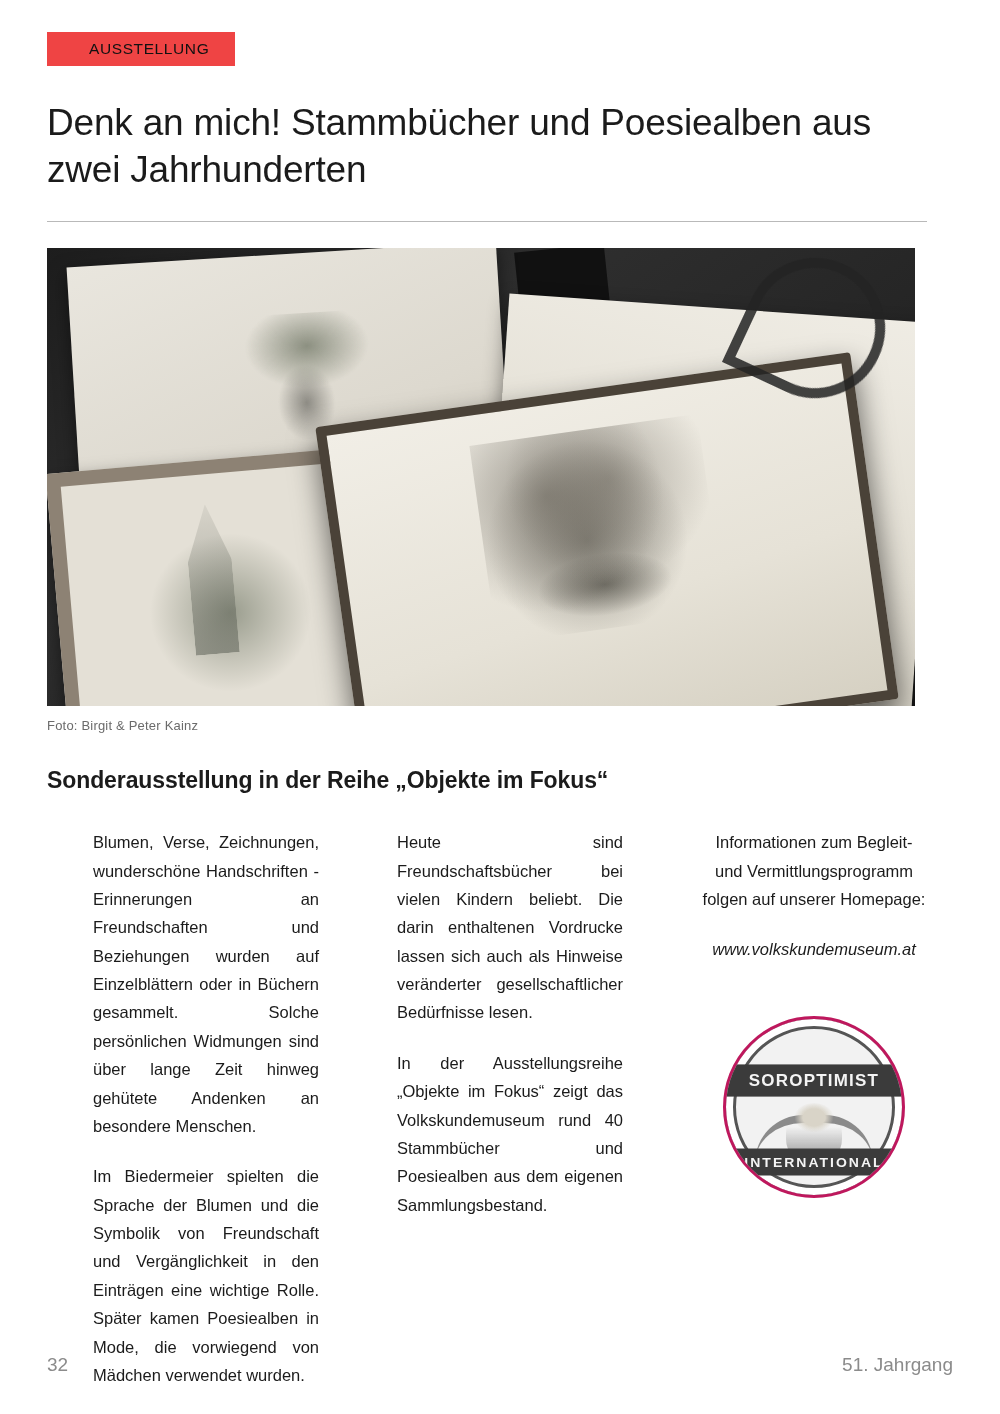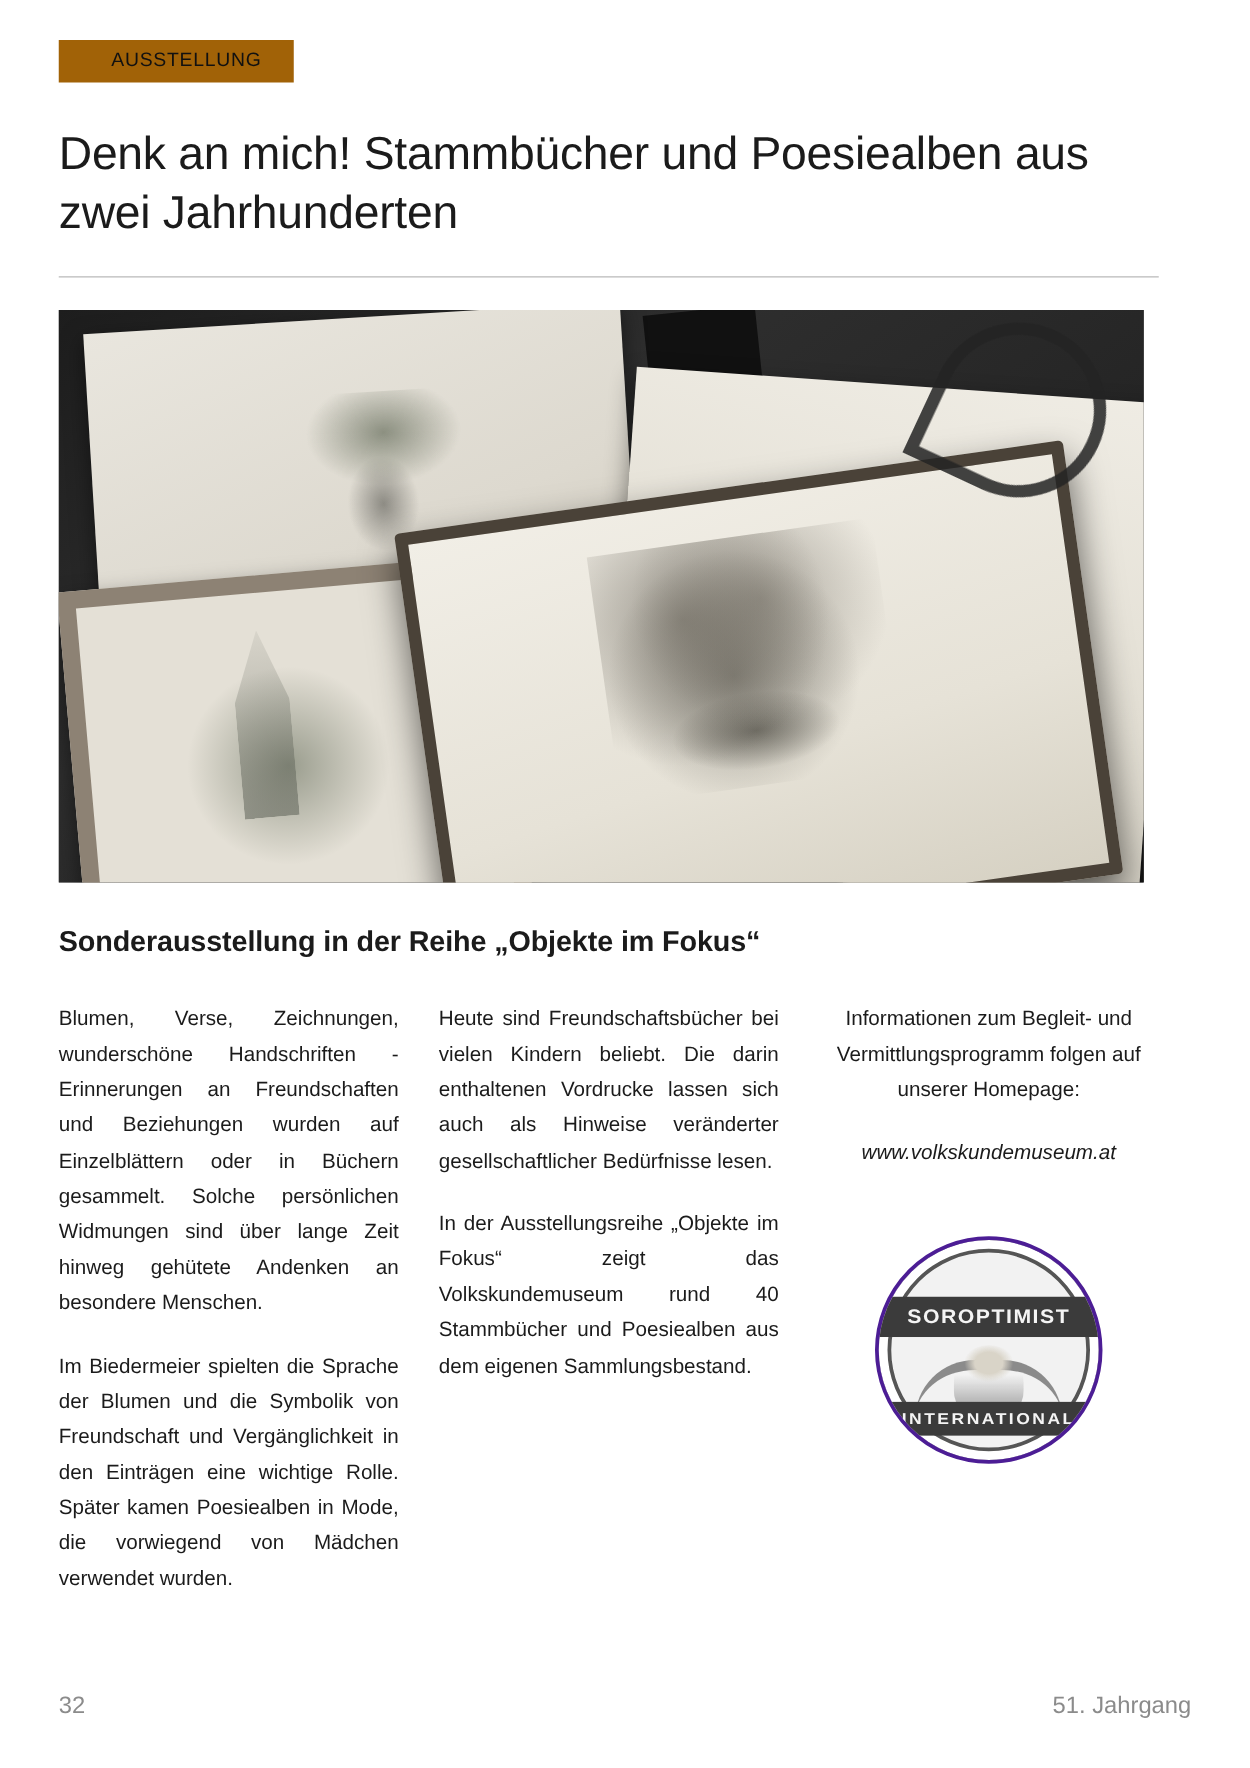--- a/index.html
+++ b/index.html
@@ -31,21 +31,21 @@
   
   .header-row {
     position: relative;
     height: 46px;
     margin-top: 32px;
   }
   .kicker {
     position: absolute;
     left: 0;
     top: 0;
-    background: #a16207;
+    background: #ef4444;
     color: #111;
     font-size: 15.5px;
     letter-spacing: 0.6px;
     padding: 9px 26px 9px 42px;
     line-height: 1;
   }
   .date {
     position: absolute;
     right: 0;
     top: 2px;
@@ -194,20 +194,21 @@
   .cols {
     margin-top: 34px;
     display: flex;
     gap: 32px;
   }
   .col {
     width: 272px;
     font-size: 16.5px;
     line-height: 1.72;
     color: #1b1b1b;
+    margin-left: 46px;
   }
   .col p {
     margin: 0 0 22px 0;
     text-align: justify;
     text-justify: inter-word;
     hyphens: manual;
   }
   .col p.last { margin-bottom: 0; }
   .col-3 p { text-align: center; }
   .url {
@@ -219,21 +220,21 @@
     margin-top: 52px;
     display: flex;
     justify-content: center;
   }
   .logo {
     position: relative;
     width: 176px;
     height: 176px;
     border-radius: 50%;
     background: #f2f2f2;
-    border: 3px solid #4c1d95;
+    border: 3px solid #be185d;
     box-shadow: inset 0 0 0 7px #ffffff, inset 0 0 0 10px #555;
     overflow: hidden;
   }
   .logo .ring-text-top,
   .logo .ring-text-bottom {
     position: absolute;
     left: 0; right: 0;
     text-align: center;
     font-size: 17px;
     font-weight: 700;
@@ -317,20 +318,21 @@
         <div class="album-left">
           <div class="spire"></div>
         </div>
         <div class="album-main">
           <div class="bouquet"></div>
         </div>
         <div class="feather"></div>
       </div>
     </div>
 
+    <div class="caption">Foto: Birgit &amp; Peter Kainz</div>
 
     <div class="subhead">Sonderausstellung in der Reihe „Objekte im Fokus“</div>
 
     <div class="cols">
 
       <div class="col col-1">
         <p>Blumen, Verse, Zeichnungen, wunderschöne Handschriften - Erinnerungen an Freundschaften und Beziehungen wurden auf Einzelblättern oder in Büchern gesammelt. Solche persönlichen Widmungen sind über lange Zeit hinweg gehütete Andenken an besondere Menschen.</p>
         <p class="last">Im Biedermeier spielten die Sprache der Blumen und die Symbolik von Freundschaft und Vergänglichkeit in den Einträgen eine wichtige Rolle. Später kamen Poesiealben in Mode, die vorwiegend von Mädchen verwendet wurden.</p>
       </div>
 

